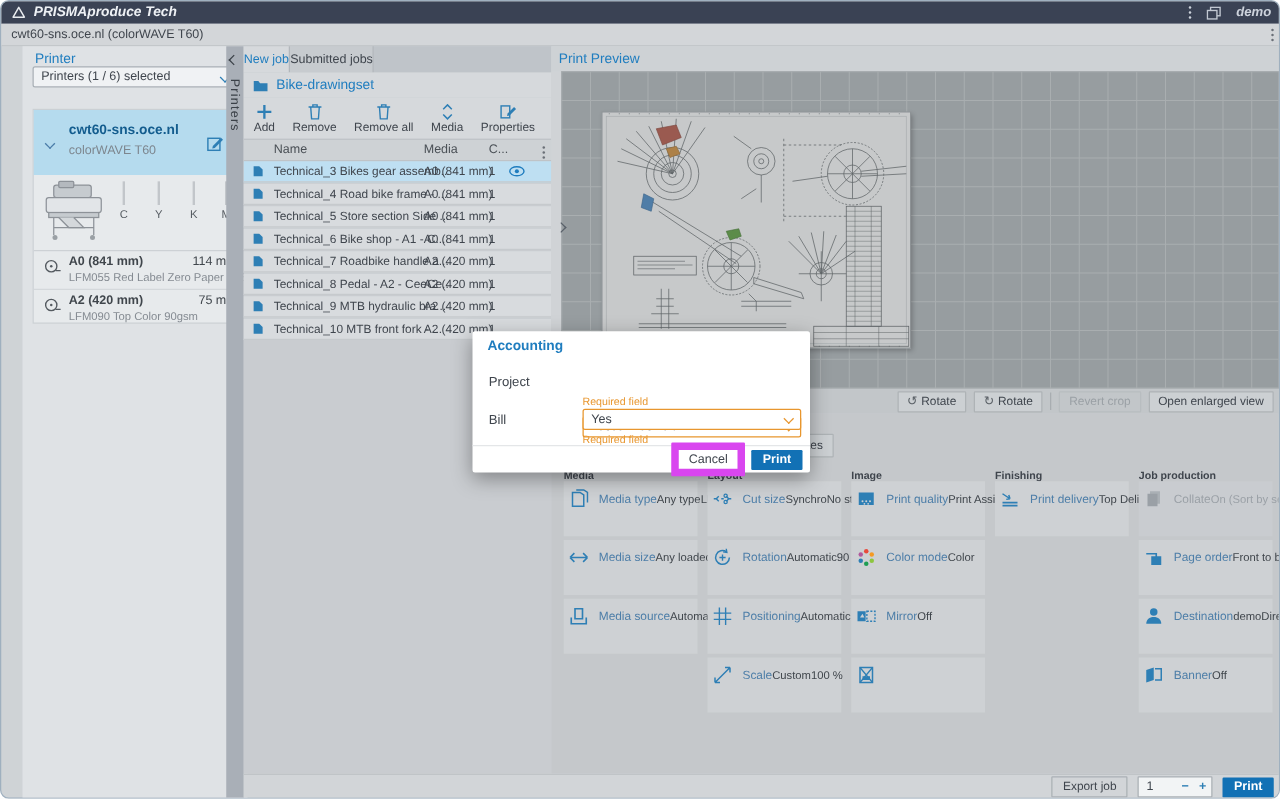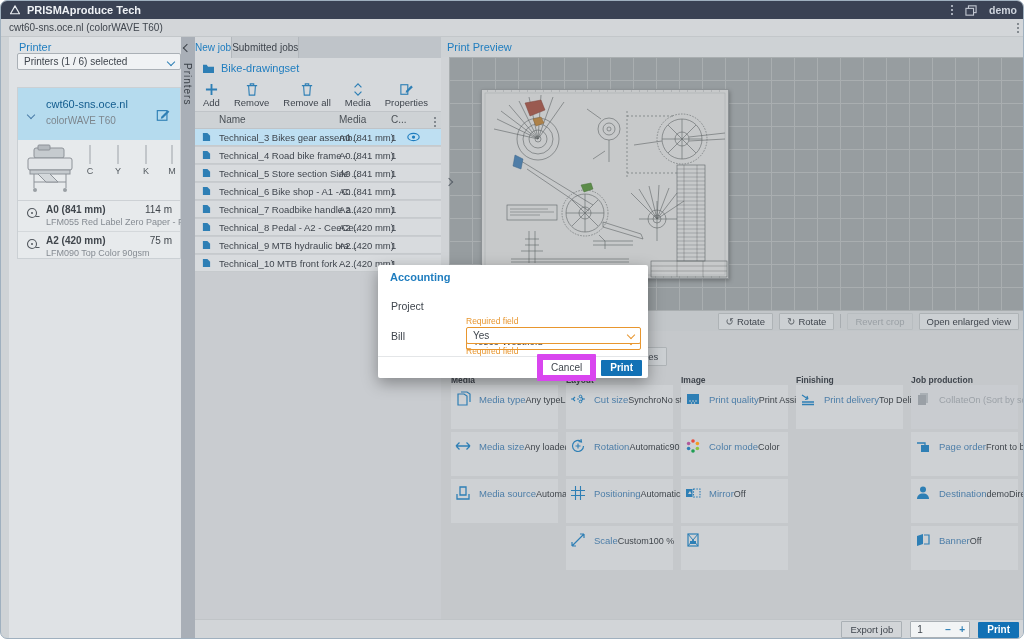--- a/index.html
+++ b/index.html
@@ -1,41 +1,41 @@
 <!DOCTYPE html>
 <html><head>
 <meta charset="utf-8">
 <style>
   html,body{margin:0;padding:0;background:#fff;}
   .window{position:relative;width:1024px;height:639px;font-family:"Liberation Sans",sans-serif;
     border:1px solid #9fb0bf;border-radius:7px;overflow:hidden;box-sizing:border-box;background:#cfd3d6;}
   .abs{position:absolute;}
   
   .titlebar{left:0;top:0;width:1024px;height:18px;background:#3a4254;color:#eef1f5;
-    display:flex;align-items:center;font-size:11px;font-weight:bold;}
+    display:flex;align-items:center;font-size:11px;font-weight:bold;font-style:italic;}
   .titlebar .logo{margin:0 6px 0 8px;display:flex;}
   .tb-right{position:absolute;right:8px;top:0;height:18px;display:flex;align-items:center;gap:12px;color:#cdd3dc;font-weight:bold;font-size:10.5px;}
   .kebab{display:inline-flex;flex-direction:column;gap:2px;align-items:center;cursor:pointer;}
   .kebab i{width:2px;height:2px;border-radius:50%;background:currentColor;display:block;}
   
   .breadcrumb{left:0;top:18px;width:1024px;height:18px;background:#d3d6d9;color:#3f454d;
     display:flex;align-items:center;font-size:10px;padding-left:8px;box-sizing:border-box;border-bottom:1px solid #c3c7ca;}
   .breadcrumb .kebab{position:absolute;right:6px;color:#6a7077;}
   
-  .sidebar{left:8px;top:36px;width:180px;height:603px;background:#dfe2e5;}
+  .sidebar{left:17px;top:36px;width:180px;height:603px;background:#dfe2e5;}
   .lbl-blue{color:#1f7dbf;font-size:11px;}
   .side-select{left:8px;top:16px;width:164px;height:17px;background:#f0f2f4;border:1px solid #aab0b6;border-radius:2px;
     font-size:10px;color:#3f454d;display:flex;align-items:center;padding:0 6px;box-sizing:border-box;justify-content:space-between;}
   .chev{display:inline-block;width:5px;height:5px;border-right:1.6px solid;border-bottom:1.6px solid;}
   .chev-d{transform:rotate(45deg);}
   .chev-l{transform:rotate(135deg);}
   .chev-r{transform:rotate(-45deg);}
   .printer-card{left:8px;top:50px;width:164px;height:172px;background:#e7eaec;border:1px solid #cbd0d4;box-sizing:border-box;}
   .pc-head{position:absolute;left:0;top:0;width:100%;height:52px;background:#b5dbee;}
-  .pc-name{position:absolute;left:28px;top:10px;font-size:11px;font-weight:normal;color:#135c8e;}
+  .pc-name{position:absolute;left:28px;top:10px;font-size:11px;font-weight:bold;color:#135c8e;}
   .pc-model{position:absolute;left:28px;top:27px;font-size:10px;color:#7d868e;}
   .pc-chev{position:absolute;left:10px;top:24px;color:#4a7ca8;}
   .pc-edit{position:absolute;right:10px;top:20px;}
   .pc-body{position:absolute;left:0;top:52px;width:100%;height:60px;border-bottom:1px solid #cdd1d5;}
   .ink{position:absolute;top:6px;width:20px;text-align:center;}
   .ink-box{width:18px;height:32px;border:1px solid #c2c6ca;background:#fbfcfc;position:relative;margin:0 auto;}
   .ink-fill{position:absolute;bottom:0;left:0;width:100%;display:block;}
   .ink-letter{font-size:9px;color:#545a60;display:block;margin-top:2px;}
   .roll{position:absolute;left:0;width:100%;height:30px;}
   .roll + .roll{border-top:1px solid #d4d8db;}

